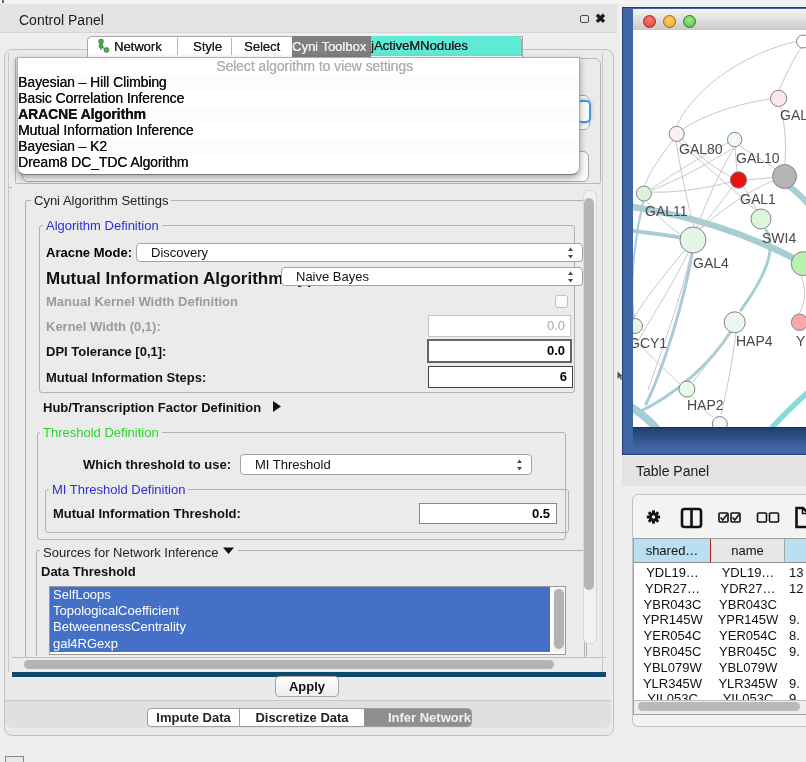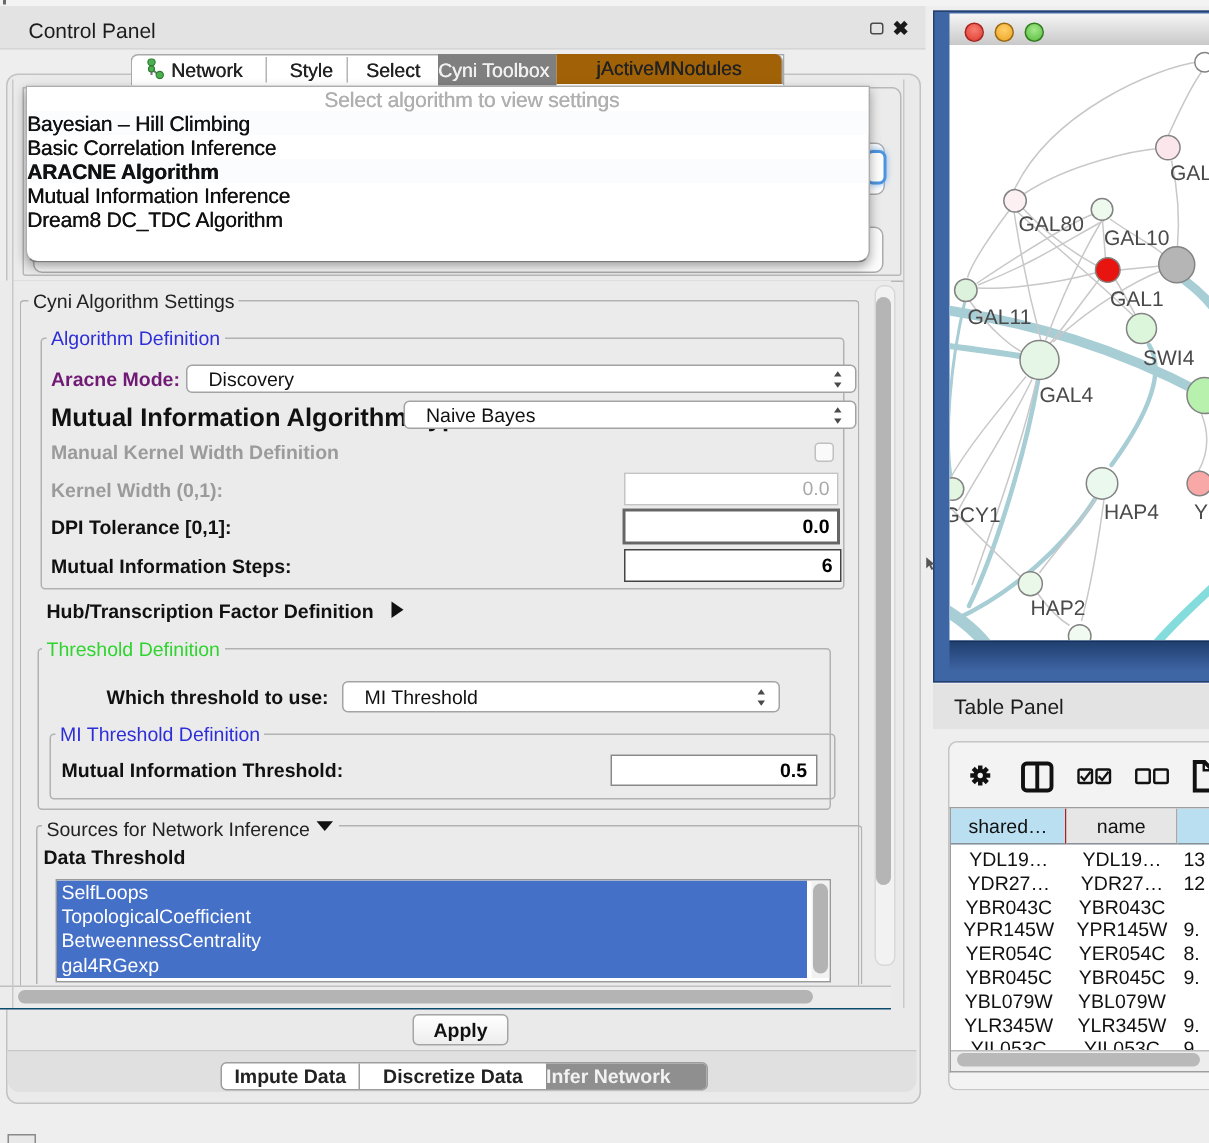--- a/index.html
+++ b/index.html
@@ -44,32 +44,32 @@
         <circle cx="4" cy="7" r="2.0" fill="#4caf50" stroke="#2e7d32" stroke-width="0.8"></circle>
         <circle cx="9.5" cy="11" r="2.4" fill="#4caf50" stroke="#2e7d32" stroke-width="0.8"></circle>
       </svg>
     </div>
     <div class="abs" style="left:27px;top:3px;">Network</div>
     <div class="abs" style="left:90px;top:2px;width:1px;height:17px;background:#b5b5b5;"></div>
     <div class="abs" style="left:106px;top:3px;text-align:center;">Style</div>
     <div class="abs" style="left:144px;top:2px;width:1px;height:17px;background:#b5b5b5;"></div>
     <div class="abs" style="left:157px;top:3px;">Select</div>
     <div class="abs" style="left:205px;top:0;width:79px;height:21px;background:#7f7f7f;color:#f0f0f0;text-align:left;line-height:21px;">Cyni Toolbox</div>
-    <div class="abs" style="left:284px;top:0;width:150px;height:20px;background:#a16207;border-right:1px solid #a9a9a9;border-radius:0 5px 0 0;text-align:center;line-height:20px;">jActiveMNodules</div>
-  </div>
-
-  <div class="abs" id="vp" style="left:0;top:187px;width:594px;height:485px;background:#ebebeb;border-bottom:1px solid #0c4a6e;overflow:hidden;">
+    <div class="abs" style="left:284px;top:0;width:150px;height:20px;background:#5eead4;border-right:1px solid #a9a9a9;border-radius:0 5px 0 0;line-height:20px;">jActiveMNodules</div>
+  </div>
+
+  <div class="abs" id="vp" style="left:12px;top:187px;width:594px;height:485px;background:#ebebeb;border-bottom:5px solid #0c4a6e;overflow:hidden;">
 
     <div class="abs" style="left:13px;top:13px;width:558px;height:478px;border:1px solid #b2b2b2;border-bottom:none;border-radius:3px 3px 0 0;"></div>
     <div class="abs" style="left:19px;top:6px;background:#ebebeb;padding:0 3px;font-size:13px;color:#222;">Cyni Algorithm Settings</div>
 
     <div class="abs" style="left:27px;top:38px;width:534px;height:166px;border:1px solid #b2b2b2;border-radius:3px;"></div>
     <div class="abs" style="left:31px;top:31px;background:#ebebeb;padding:0 3px;font-size:13px;color:#2e2ed8;">Algorithm Definition</div>
 
-    <div class="abs" style="left:34px;top:58px;font-size:13px;font-weight:bold;color:#701a75;text-align:center;">Aracne Mode:</div>
+    <div class="abs" style="left:34px;top:58px;font-size:13px;font-weight:bold;color:#000000;text-align:center;">Aracne Mode:</div>
     <div class="abs" style="left:124px;top:56px;width:431px;height:17px;background:#ffffff;border:1px solid #a3a3a3;border-radius:4px;font-size:13px;color:#111;padding-left:14px;line-height:17px;">Discovery
       <svg class="abs" style="right:8px;top:3px;" width="7" height="12" viewBox="0 0 7 12">
           <path d="M3.5 0.5 L6 4 L1 4 Z M3.5 11.5 L6 8 L1 8 Z" fill="#4a4a4a"></path>
         </svg>
     </div>
     <div class="abs" style="left:34px;top:82px;font-size:17px;font-weight:bold;color:#111;">Mutual Information Algorithm Type:</div>
     <div class="abs" style="left:34px;top:107px;font-size:13px;font-weight:bold;color:#9b9b9b;">Manual Kernel Width Definition</div>
     <div class="abs" style="left:269px;top:80px;width:286px;height:17px;background:#fff;border:1px solid #a3a3a3;border-radius:4px;font-size:13px;color:#111;padding-left:14px;line-height:17px;">Naive Bayes
       <svg class="abs" style="right:8px;top:3px;" width="7" height="12" viewBox="0 0 7 12">
           <path d="M3.5 0.5 L6 4 L1 4 Z M3.5 11.5 L6 8 L1 8 Z" fill="#4a4a4a"></path>
@@ -124,29 +124,30 @@
   <div class="abs" style="left:583px;top:190px;width:12px;height:452px;background:#f2f2f2;border:1px solid #d8d8d8;border-radius:6px;"></div>
   <div class="abs" style="left:584px;top:198px;width:10px;height:392px;background:#b5b5b5;border-radius:5px;"></div>
 
   <div class="abs" style="left:275px;top:676px;width:62px;height:19px;background:linear-gradient(#ffffff,#ededed);border:1px solid #a5a5a5;border-radius:4px;text-align:center;line-height:19px;font-size:13px;font-weight:bold;color:#111;">Apply</div>
 
   <div class="abs" style="left:5px;top:700px;width:606px;height:27px;background:#e0e0e0;border-top:1px solid #c6c6c6;border-radius:0 0 8px 8px;"></div>
   <div class="abs" style="left:147px;top:708px;width:323px;height:17px;background:#fff;border:1px solid #9d9d9d;border-radius:4px;font-size:13px;font-weight:bold;color:#222;">
     <div class="abs" style="left:0;top:0;width:91px;text-align:center;line-height:17px;">Impute Data</div>
     <div class="abs" style="left:91px;top:0;width:1px;height:17px;background:#9d9d9d;"></div>
     <div class="abs" style="left:92px;top:0;width:124px;text-align:center;line-height:17px;">Discretize Data</div>
-    <div class="abs" style="left:216px;top:0;width:107px;height:17px;background:#8f8f8f;color:#f2f2f2;text-align:left;line-height:17px;border-radius:0 3px 3px 0;">Infer Network</div>
+    <div class="abs" style="left:216px;top:0;width:107px;height:17px;background:#8f8f8f;color:#f2f2f2;text-align:right;line-height:17px;border-radius:0 3px 3px 0;">Infer Network</div>
   </div>
 
   <div class="abs" id="dd" style="left:17px;top:57px;width:561px;height:116px;background:#fff;border:1px solid #adadad;border-bottom:1px solid #7a7a7a;border-radius:0 0 8px 8px;box-shadow:0 3px 7px rgba(0,0,0,0.35);font-size:14px;color:#111;overflow:hidden;letter-spacing:-0.1px;">
     <div style="height:16px;line-height:16px;text-align:center;color:#b0b0b0;background:#fff;padding-left:32px;">Select algorithm to view settings</div>
     <div style="height:16px;line-height:16px;background:#fafcfe;">Bayesian – Hill Climbing</div>
     <div style="height:16px;line-height:16px;">Basic Correlation Inference</div>
     <div style="height:16px;line-height:16px;background:#fafcfe;font-weight:bold;">ARACNE Algorithm</div>
     <div style="height:16px;line-height:16px;">Mutual Information Inference</div>
+    <div style="height:16px;line-height:16px;background:#fafcfe;">Bayesian – K2</div>
     <div style="height:16px;line-height:16px;">Dream8 DC_TDC Algorithm</div>
   </div>
 
   <div class="abs" id="net" style="left:622px;top:7px;width:184px;height:446px;background:#3f66a4;border:1px solid #27406e;"></div>
   <div class="abs" style="left:633px;top:9px;width:173px;height:21px;background:linear-gradient(#f5f5f5,#c9c9c9);border-bottom:1px solid #9a9a9a;"></div>
   <div class="abs" style="left:643px;top:15px;width:11px;height:11px;border-radius:50%;background:radial-gradient(circle at 50% 35%,#f87d72,#dd3a30);border:0.5px solid #a8251e;"></div>
   <div class="abs" style="left:663px;top:15px;width:11px;height:11px;border-radius:50%;background:radial-gradient(circle at 50% 35%,#ffd06a,#eda321);border:0.5px solid #9a6a10;"></div>
   <div class="abs" style="left:683px;top:15px;width:11px;height:11px;border-radius:50%;background:radial-gradient(circle at 50% 35%,#a4e88a,#57bb3c);border:0.5px solid #2f7d1d;"></div>
   <div class="abs" id="canvas" style="left:633px;top:30px;width:173px;height:397px;background:#fff;overflow:hidden;">
     <svg width="173" height="397" viewBox="633 30 173 397" style="position:absolute;left:0;top:0;">

